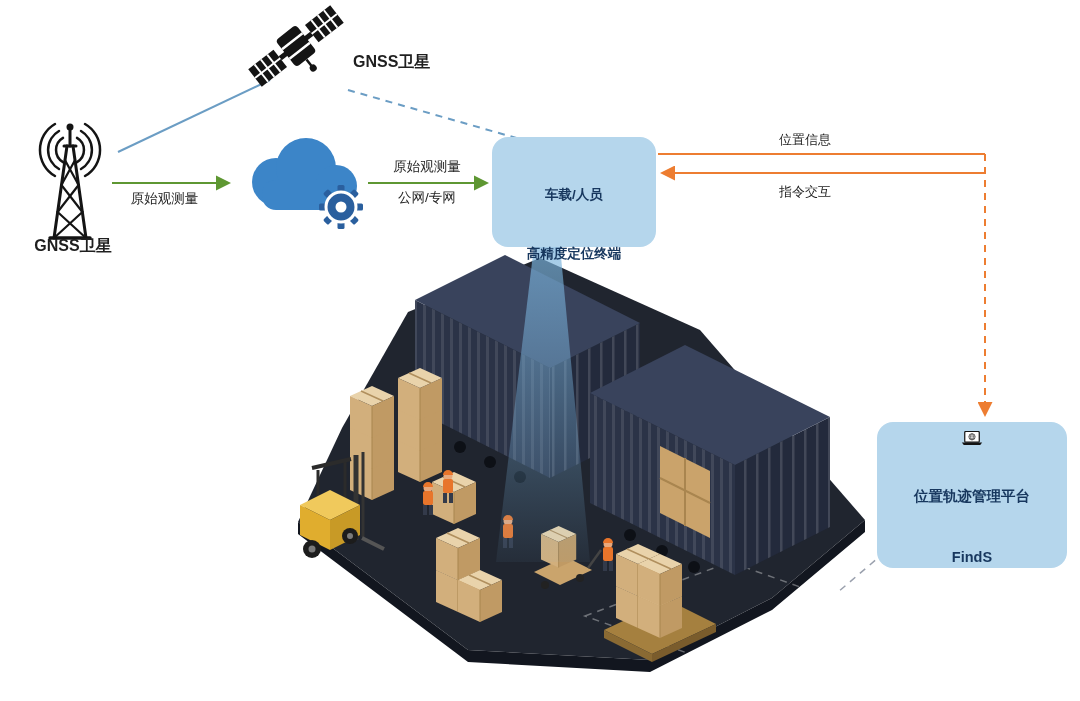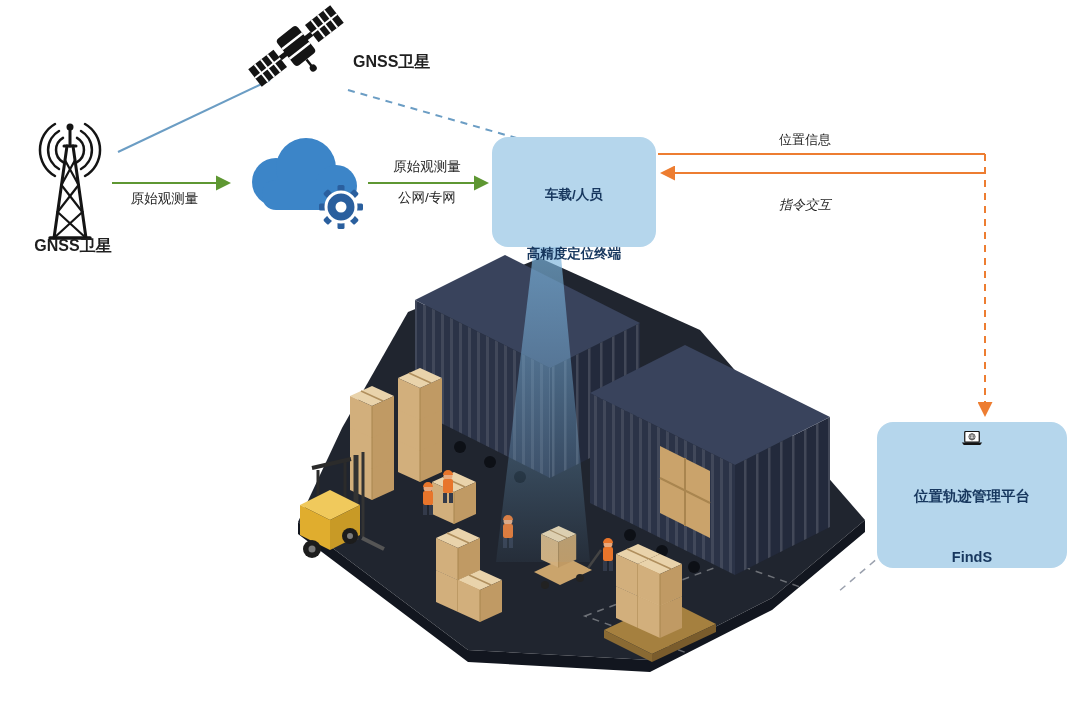--- a/index.html
+++ b/index.html
@@ -228,21 +228,21 @@
       </g>
     </g>
   </svg>
 
   <div class="lbl big bold" style="left:353px;top:52px;width:90px;text-align:left;">GNSS卫星</div>
   <div class="lbl big bold" style="left:8px;top:236px;width:130px;">GNSS卫星</div>
   <div class="lbl small" style="left:112px;top:191px;width:105px;">原始观测量</div>
   <div class="lbl small" style="left:377px;top:159px;width:100px;">原始观测量</div>
   <div class="lbl small" style="left:377px;top:190px;width:100px;">公网/专网</div>
   <div class="lbl" style="left:750px;top:132px;width:110px;">位置信息</div>
-  <div class="lbl" style="left:750px;top:197px;width:110px;font-style:italic;">指令交互</div>
+  <div class="lbl" style="left:750px;top:184px;width:110px;">指令交互</div>
 
   <div class="card terminal">
     <svg width="112" height="48" viewBox="0 0 112 48">
       <g>
         <rect x="4" y="16" width="58" height="17" rx="3" class="ink"></rect>
         <circle cx="52" cy="24.5" r="2" fill="#ffffff"></circle>
         <circle cx="44" cy="24.5" r="1.5" fill="#ffffff"></circle>
         <rect x="10" y="33" width="6" height="3" class="ink"></rect>
         <rect x="50" y="33" width="6" height="3" class="ink"></rect>
       </g>

